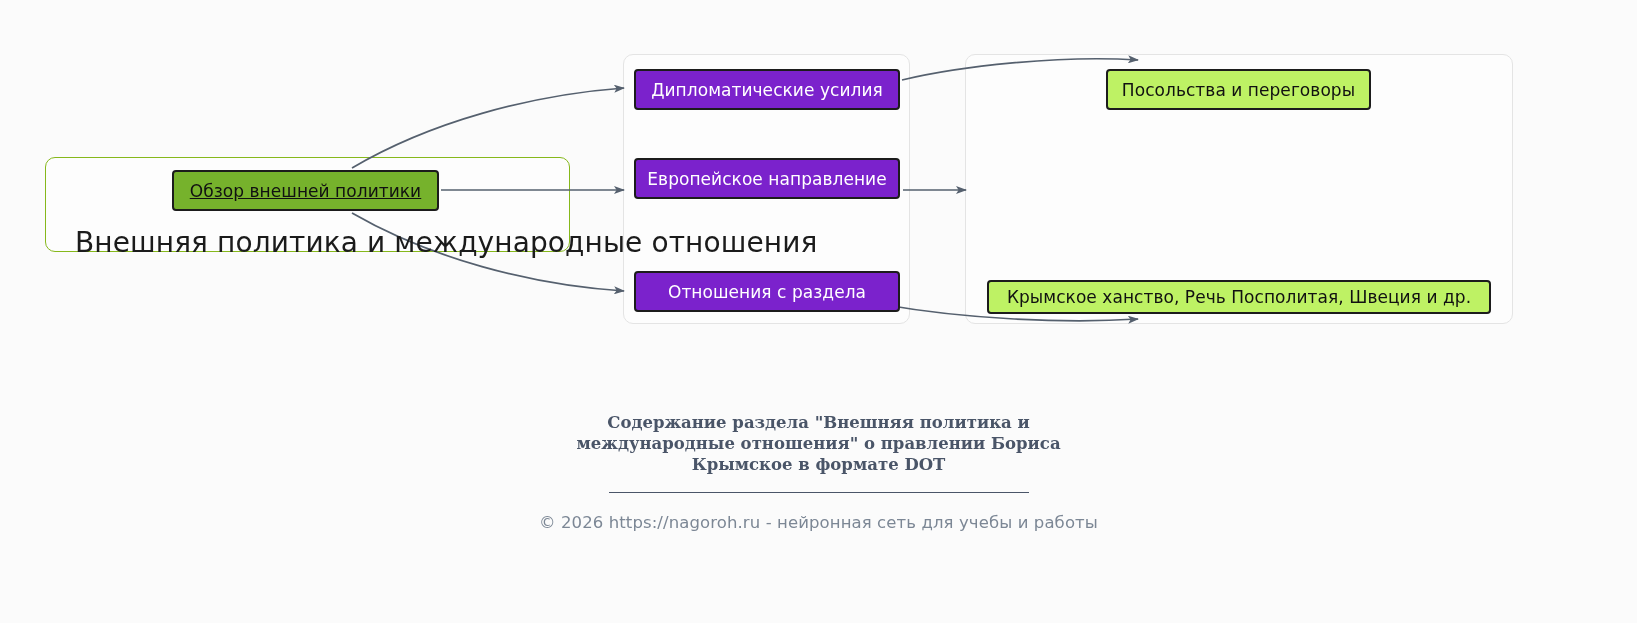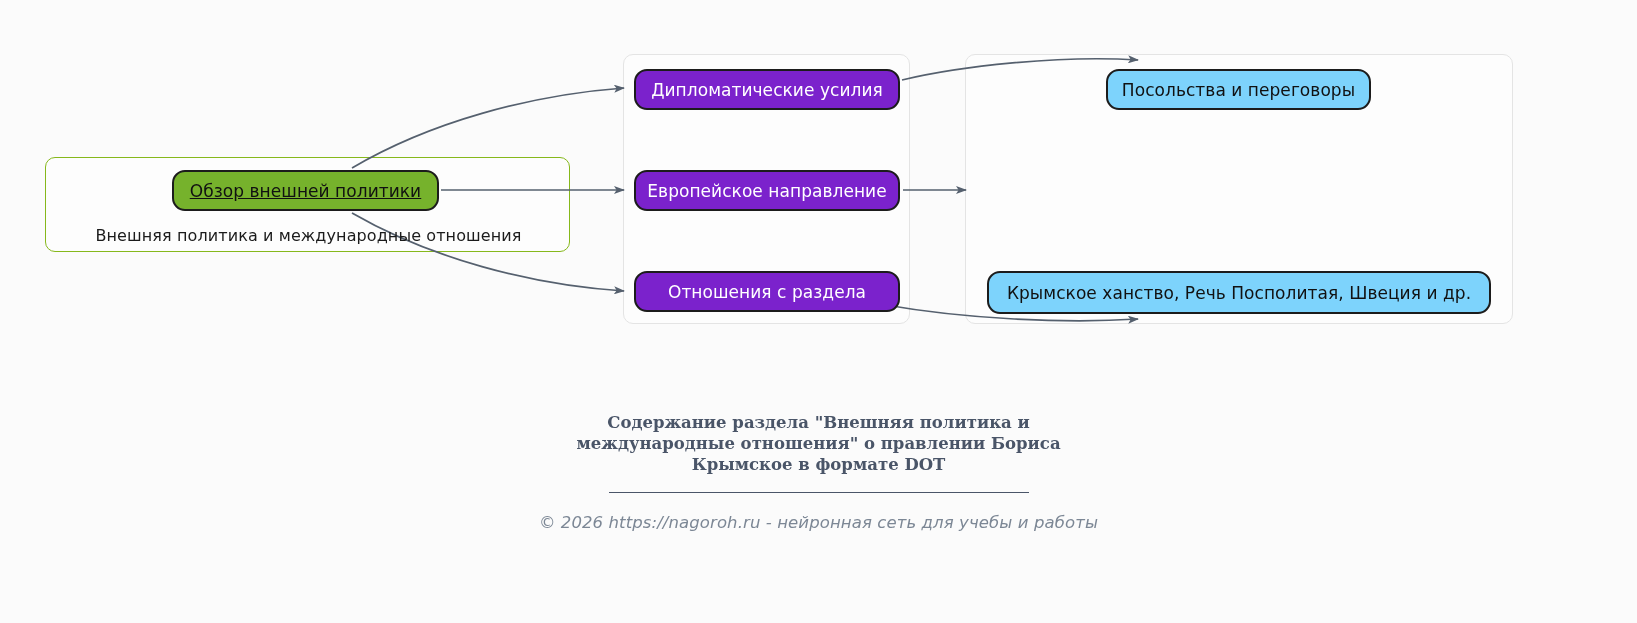--- a/index.html
+++ b/index.html
@@ -58,40 +58,41 @@
     left: 965px;
     top: 54px;
     width: 548px;
     height: 270px;
     border: 1.4px solid #e4e4e4;
     background: #fdfdfd;
   }
 
   .cluster-label {
     position: absolute;
-    font-size: 16px;
+    font-size: 28px;
     color: #1b1b1b;
     white-space: nowrap;
     letter-spacing: 0.1px;
+    margin-left: 19px;
   }
   .cluster-root-label {
     left: 56px;
     top: 226px;
     width: 505px;
     text-align: center;
   }
 
   
   .node {
     position: absolute;
     box-sizing: border-box;
     display: flex;
     align-items: center;
     justify-content: center;
-    border-radius: 13px;
+    border-radius: 4px;
     font-size: 17px;
     color: #111111;
     white-space: nowrap;
     text-align: center;
     letter-spacing: 0.05px;
   }
 
   .node-green {
     left: 172px;
     top: 170px;
@@ -104,45 +105,45 @@
 
   .node-purple {
     background: #7b22cc;
     border: 2px solid #1c1c1c;
     color: #ffffff;
     left: 634px;
     width: 266px;
     height: 41px;
   }
   .node-purple.n1 { top: 69px; }
-  .node-purple.n2 { top: 170px; }
+  .node-purple.n2 { top: 158px; }
   .node-purple.n3 { top: 271px; }
 
   .node-gray {
-    background: #7dd3fc;
+    background: #bef264;
     border: 2px solid #1c1c1c;
     color: #111111;
   }
   .node-gray.g1 {
     left: 1106px;
     top: 69px;
     width: 265px;
     height: 41px;
   }
   .node-gray.g2 {
     left: 974px;
     top: 170px;
     width: 529px;
     height: 41px;
   }
   .node-gray.g3 {
     left: 987px;
-    top: 271px;
+    top: 280px;
     width: 504px;
-    height: 43px;
+    height: 34px;
   }
 
   
   .caption-block {
     position: absolute;
     left: 0;
     top: 412px;
     width: 1637px;
     text-align: center;
   }
@@ -159,21 +160,20 @@
     width: 420px;
     height: 0;
     border-top: 1.6px solid #4a5568;
     margin: 17px auto 0 auto;
   }
   .footer-text {
     margin-top: 20px;
     font-size: 16.5px;
     color: #7c8795;
     letter-spacing: 0.1px;
-    font-style: italic;
   }
 </style>
 </head>
 <body>
 
 <div id="diagram-canvas">
 
   <div class="cluster cluster-root"></div>
   <div class="cluster cluster-mid"></div>
   <div class="cluster cluster-right"></div>

